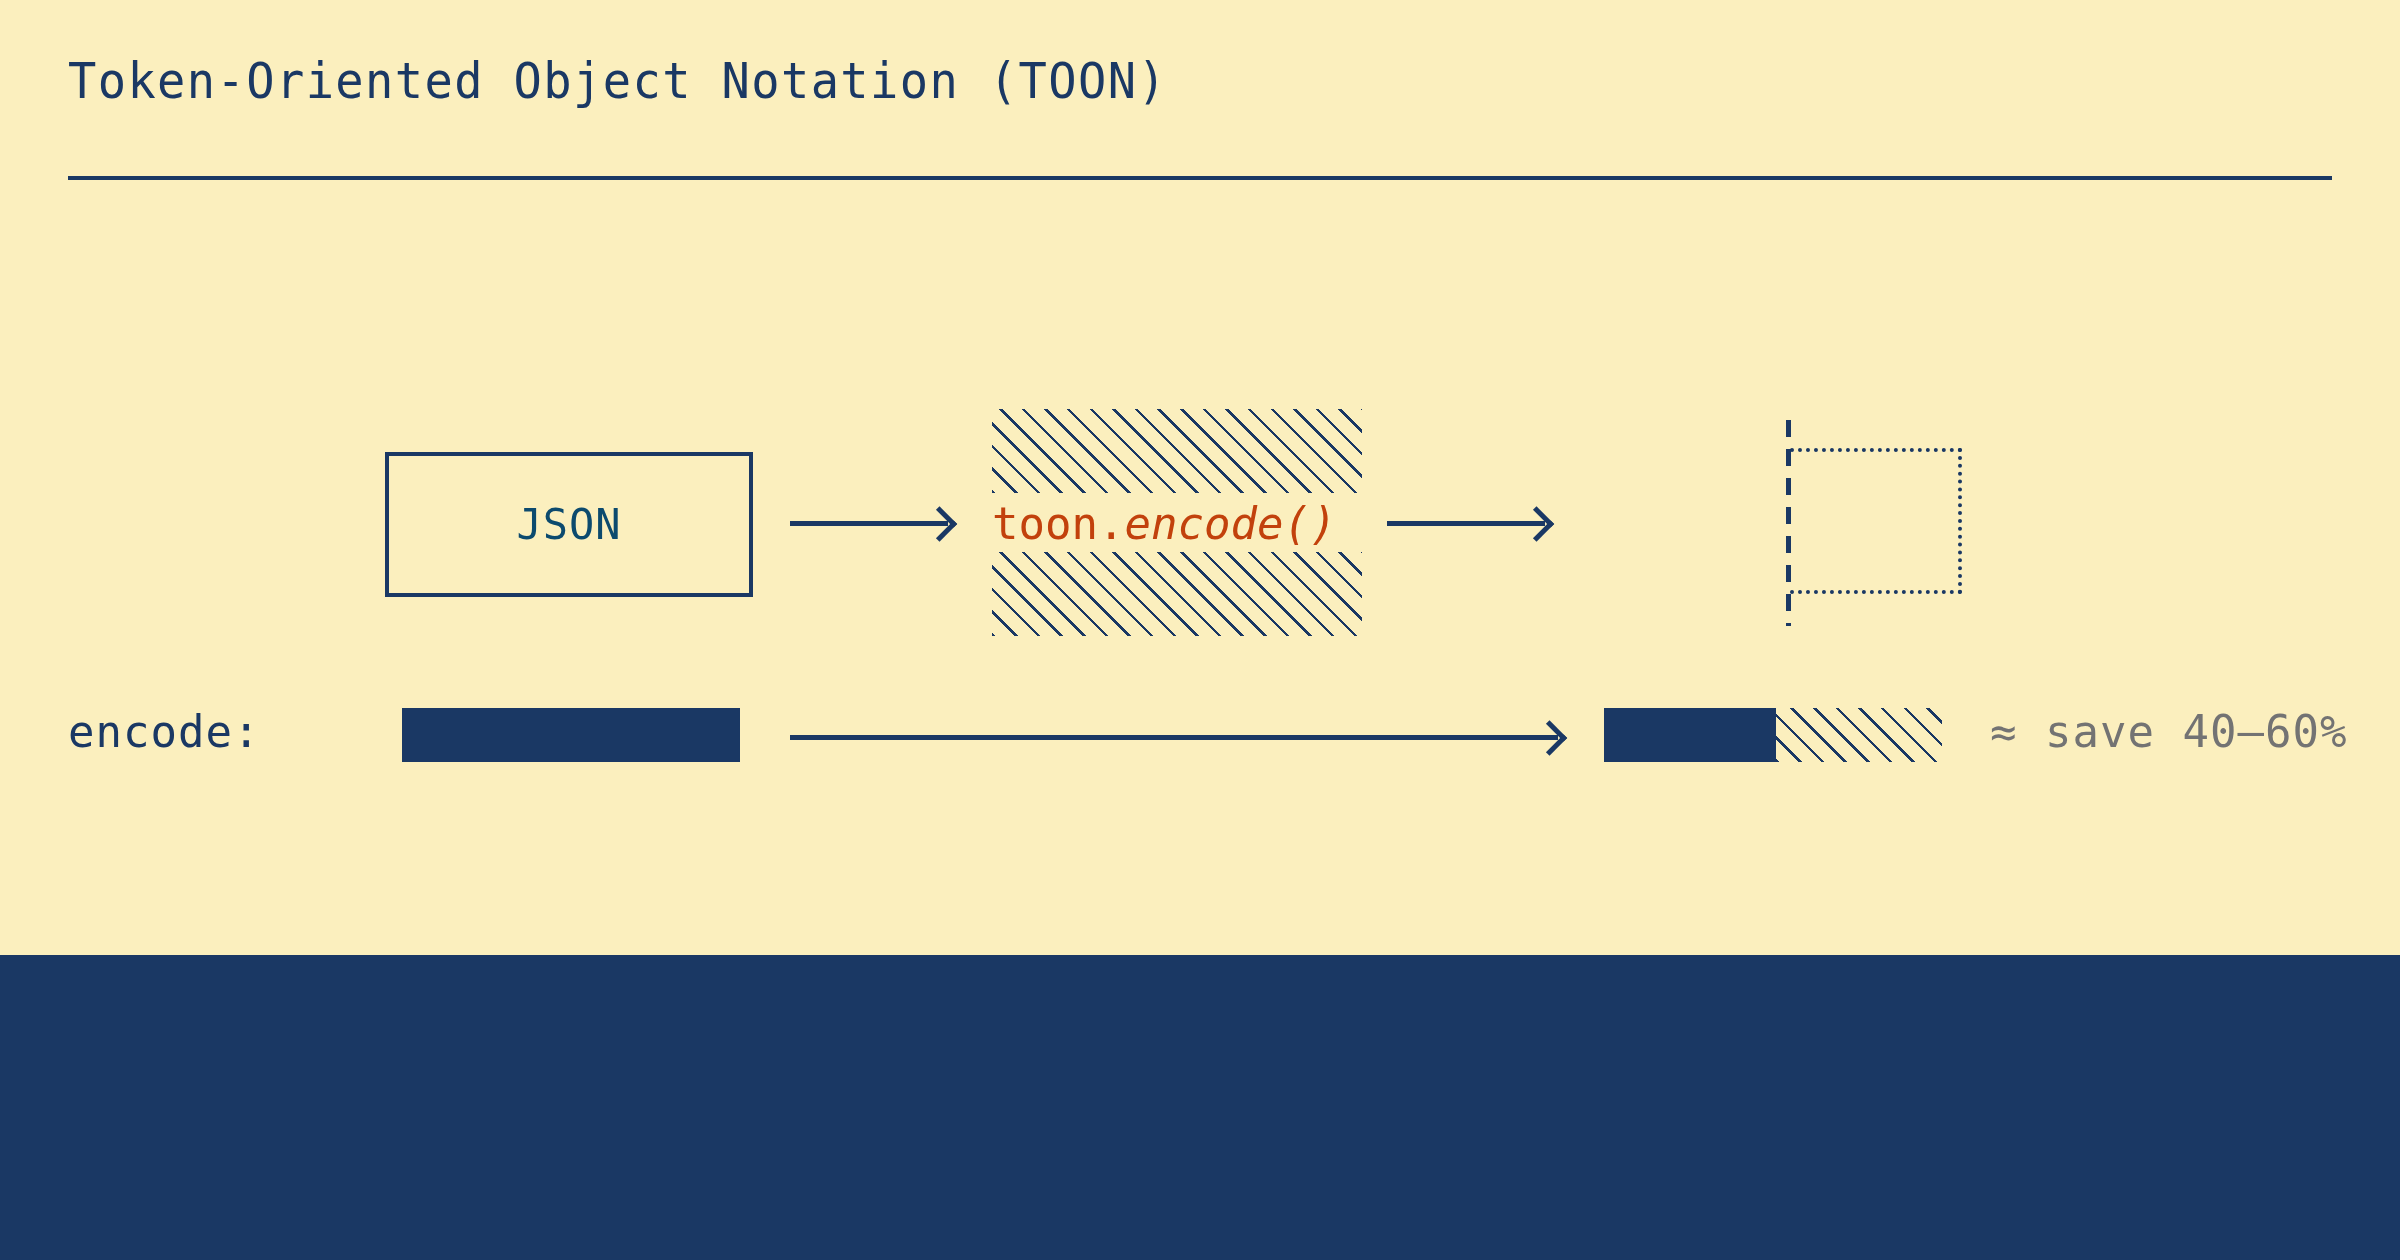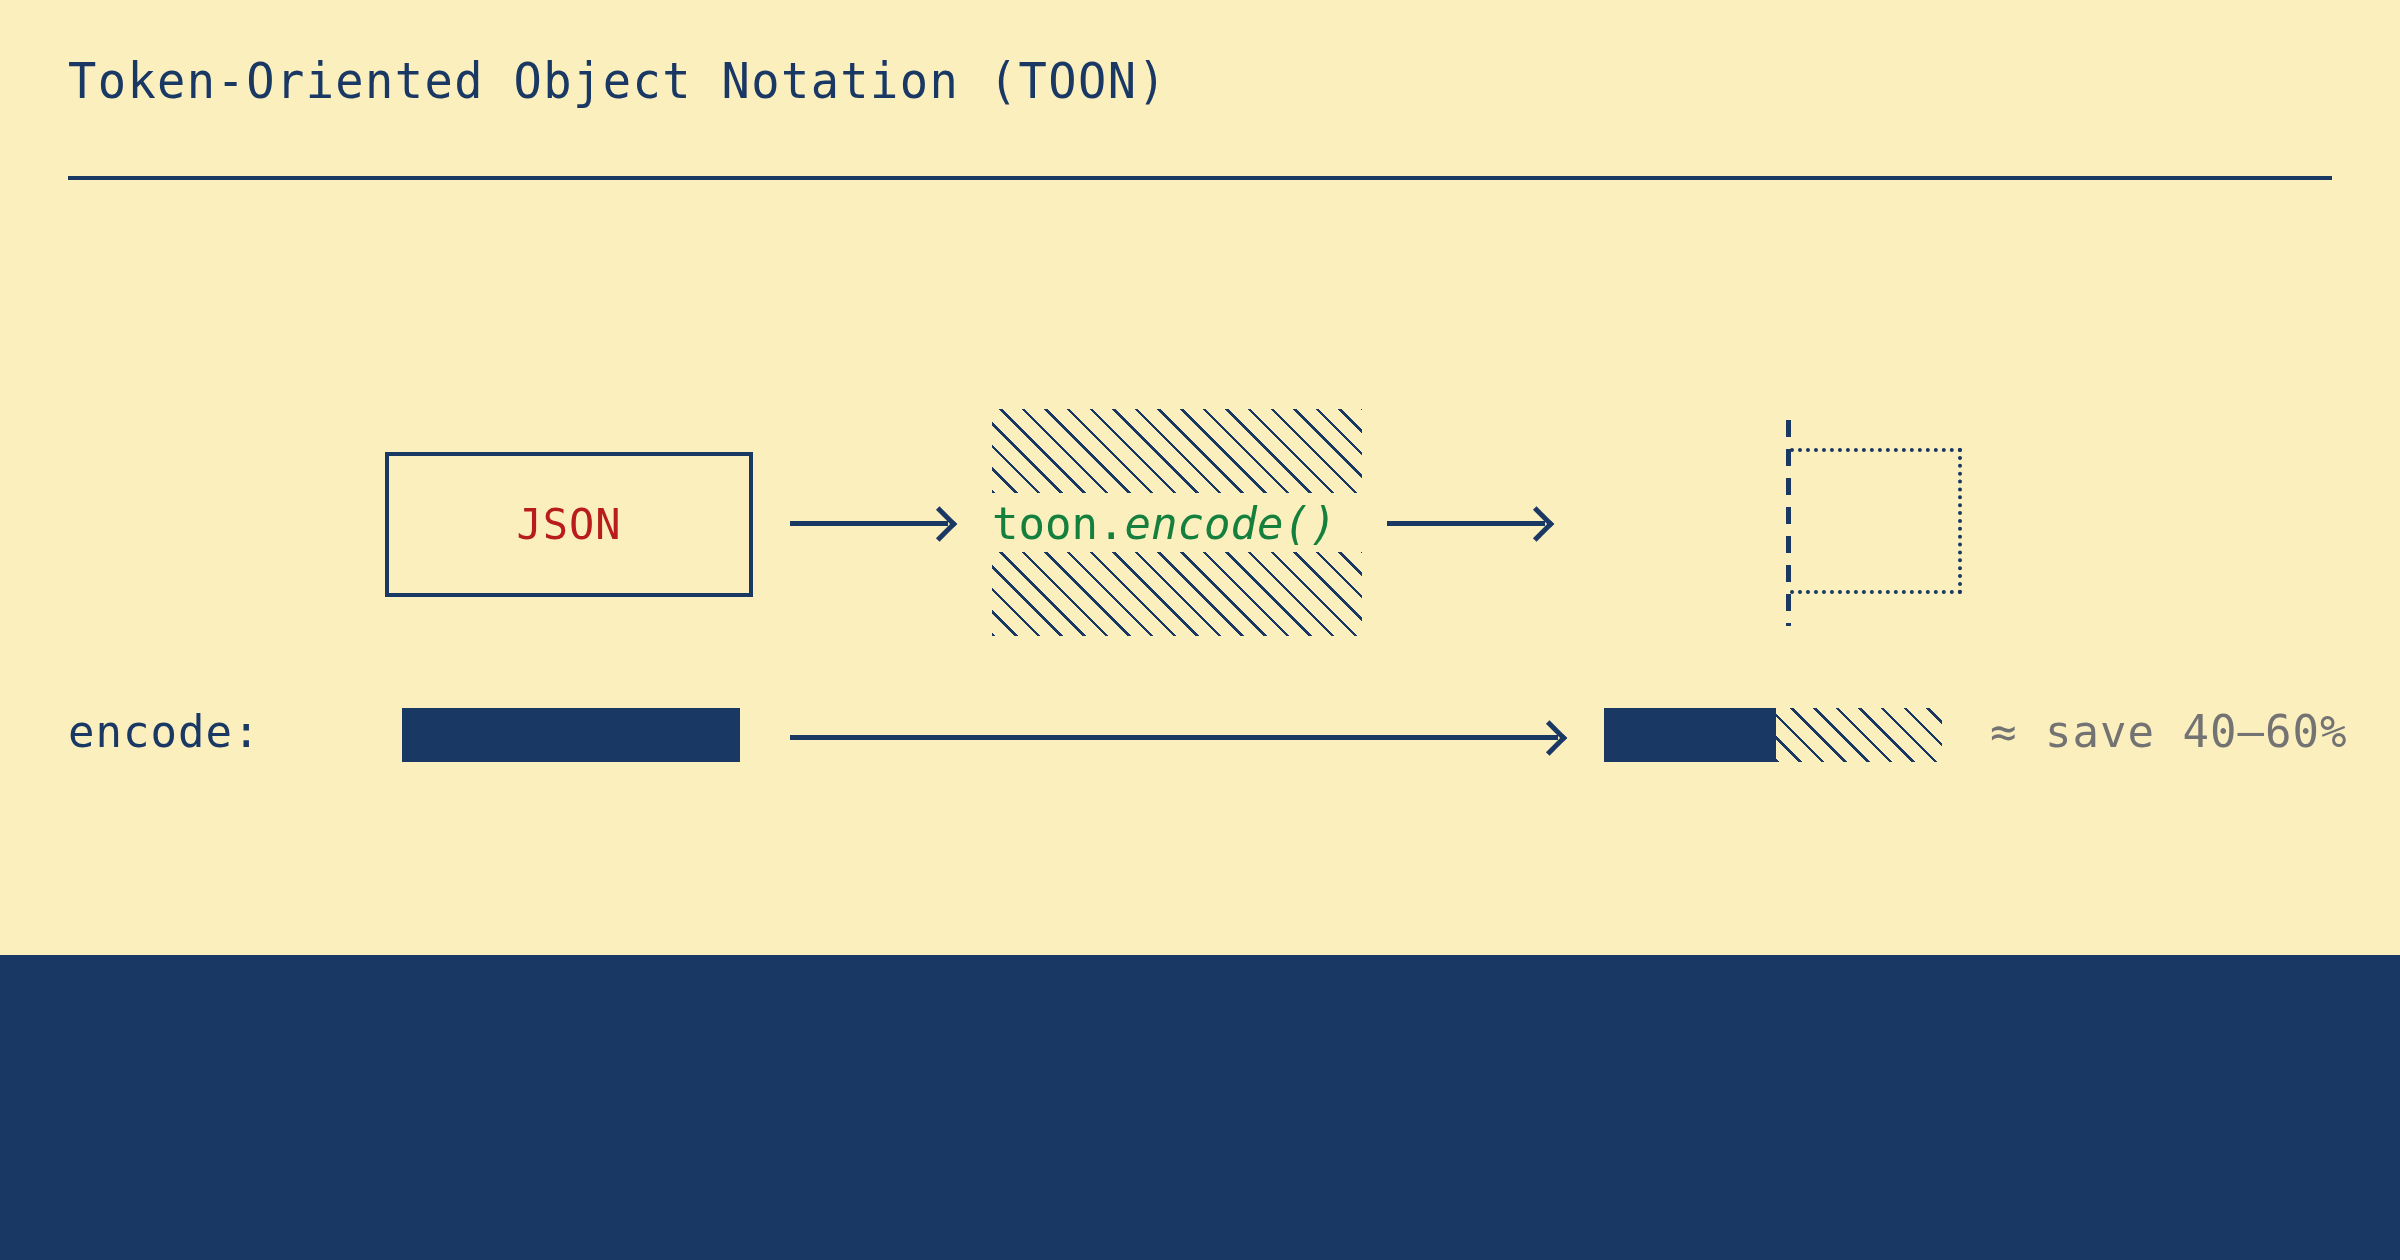--- a/index.html
+++ b/index.html
@@ -55,21 +55,21 @@
     height: 1260px;
   }
 
   .node-box {
     position: absolute;
     border: 4px solid #1a3864;
     box-sizing: border-box;
     display: flex;
     align-items: center;
     justify-content: center;
-    color: #b91c1c;
+    color: #0c4a6e;
     font-family: "DejaVu Sans Mono", monospace;
     font-size: 42px;
     letter-spacing: 1px;
   }
   .json-box {
     left: 385px;
     top: 452px;
     width: 368px;
     height: 145px;
   }
@@ -130,21 +130,21 @@
   }
   .encode-label {
     position: absolute;
     left: 992px;
     top: 495px;
     width: 370px;
     height: 56px;
     display: flex;
     align-items: center;
     justify-content: flex-start;
-    color: #15803d;
+    color: #c2410c;
     font-family: "DejaVu Sans Mono", monospace;
     font-size: 44px;
     white-space: nowrap;
   }
   .encode-label .ital {
     font-style: italic;
   }
 
   
   .arrow {

